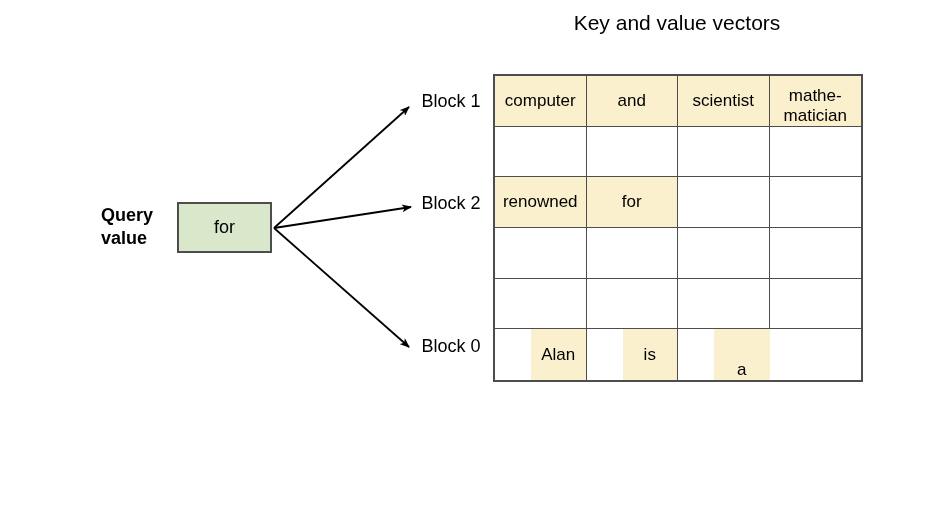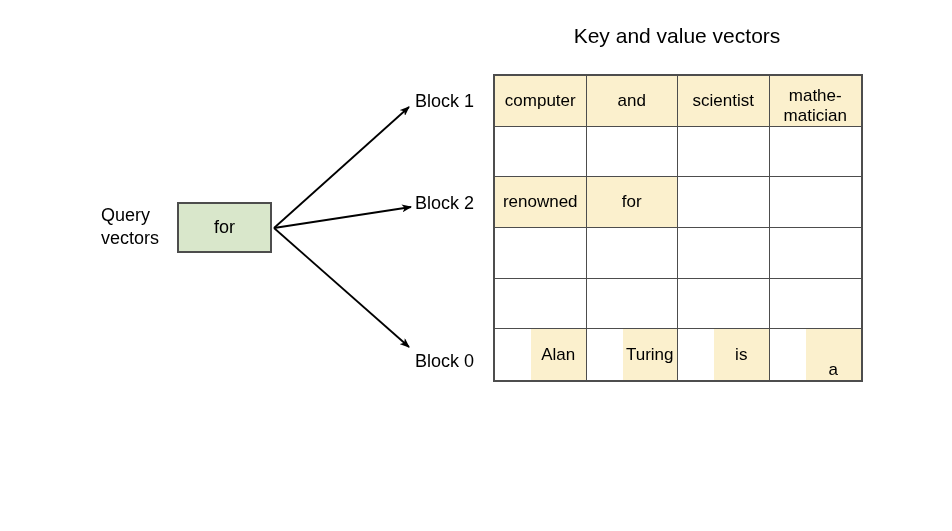--- a/index.html
+++ b/index.html
@@ -21,39 +21,39 @@
     position: absolute;
     left: 0; top: 0;
     width: 952px;
     height: 531px;
   }
 
   
   #diagram-title {
     position: absolute;
     left: 497px;
-    top: 22px;
+    top: 9px;
     width: 360px;
     text-align: center;
     font-size: 21px;
     line-height: 27px;
     white-space: nowrap;
   }
 
   
   #query-vector-label {
     position: absolute;
     left: 101px;
     top: 204px;
     width: 74px;
     font-size: 18px;
     line-height: 23px;
     text-align: left;
   }
-  #query-vector-label span { display: block; }
+  #query-vector-label span { display: block; font-weight: bold; }
 
   
   #query-vector-box {
     position: absolute;
     left: 177px;
     top: 202px;
     width: 95px;
     height: 51px;
     box-sizing: border-box;
     background: #d9e7cb;
@@ -72,26 +72,26 @@
     height: 531px;
     pointer-events: none;
   }
 
   
   .block-label {
     position: absolute;
     font-size: 18px;
     line-height: 22px;
     white-space: nowrap;
-    text-align: left;
+    text-align: center;
     width: 72px;
   }
   #block-label-1 { left: 415px; top: 90px; }
   #block-label-2 { left: 415px; top: 192px; }
-  #block-label-0 { left: 415px; top: 350px; }
+  #block-label-0 { left: 415px; top: 335px; }
 
   
   #kv-grid {
     position: absolute;
     left: 493px;
     top: 74px;
     width: 370px;
     height: 308px;
     box-sizing: border-box;
     border: 2px solid #4d4d4d;
@@ -121,21 +121,21 @@
 </style>
 </head>
 <body>
 
 <div class="canvas">
 
   <div id="diagram-title">Key and value vectors</div>
 
   <div id="query-vector-label">
     <span>Query</span>
-    <span>vectors</span>
+    <span>value</span>
   </div>
 
   <div id="query-vector-box">
     <span>for</span>
   </div>
 
   <svg id="arrows-layer" width="952" height="531" viewBox="0 0 952 531">
     <defs>
       <marker id="arrowhead" markerWidth="10" markerHeight="8" refX="9" refY="4" orient="auto" markerUnits="userSpaceOnUse">
         <path d="M0,0 L10,4 L0,8 L2.6,4 Z" fill="#000000"></path>
@@ -198,25 +198,20 @@
       <div class="kv-cell"></div>
       <div class="kv-cell"></div>
       <div class="kv-cell col-last"></div>
       <div class="kv-cell filled row-last">
         <span class="cell-text">
           <span class="hyphen-line">Alan</span>
         </span>
       </div>
       <div class="kv-cell filled row-last">
         <span class="cell-text">
-          <span class="hyphen-line">Turing</span>
-        </span>
-      </div>
-      <div class="kv-cell filled row-last">
-        <span class="cell-text">
           <span class="hyphen-line">is</span>
         </span>
       </div>
       <div class="kv-cell filled col-last row-last">
         <span class="cell-text">
           <span class="hyphen-line">a</span>
         </span>
       </div>
     </div>
 

